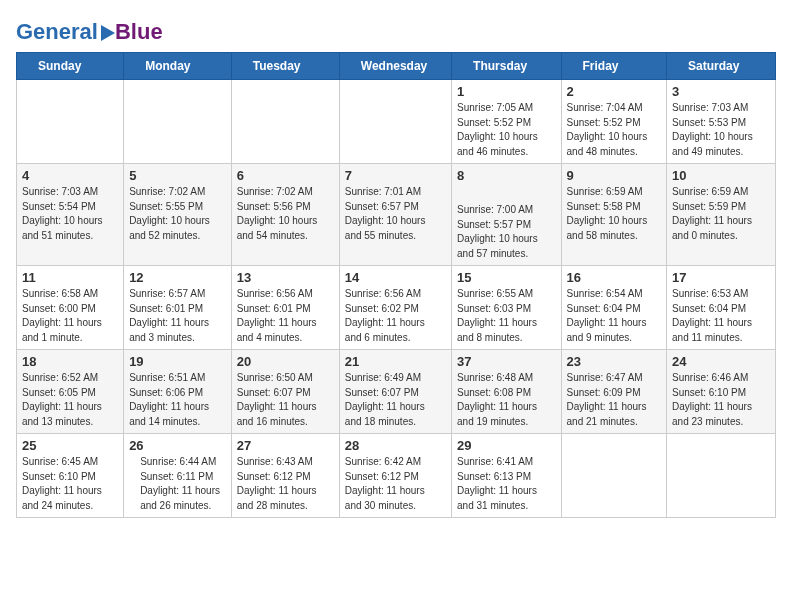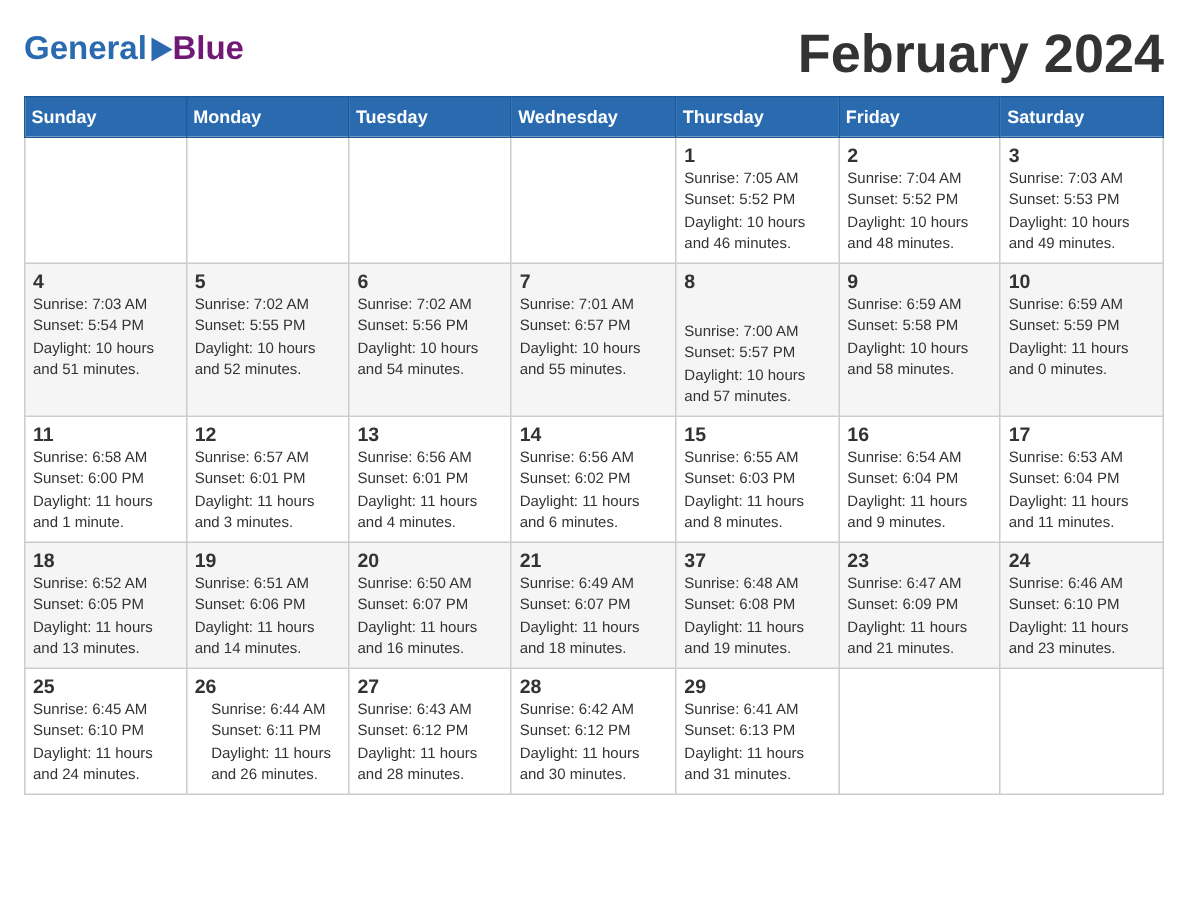--- a/index.html
+++ b/index.html
@@ -47,21 +47,21 @@
       color: #555;
     }
     table {
       width: 100%;
       border-collapse: collapse;
       font-size: 11px;
     }
     thead th {
       background: #2a6bb0;
       color: #fff;
-      padding: 6px 4px;
+      padding: 6px 21px;
       text-align: left;
       font-size: 12px;
       font-weight: bold;
       border: 1px solid #1a5a9a;
     }
     tbody td {
       border: 1px solid #ccc;
       vertical-align: top;
       padding: 4px 5px;
       height: 80px;
@@ -94,21 +94,20 @@
   <div class="logo">
     <div class="logo-line">
       <span class="logo-text"><span class="blue">General</span></span>
       <span style="display:inline-block; width:0; height:0; border-top:8px solid transparent; border-bottom:8px solid transparent; border-left:14px solid #2a6bb0; margin-left:3px; margin-top:2px;"></span>
     </div>
     <div class="logo-line">
       <span class="logo-text" style="color:#701a75; font-size:22px; font-weight:bold;">Blue</span>
     </div>
   </div>
   <div class="title-section">
-    <div class="calendar-title">February 2024</div>
   </div>
 </div>
 
 <table>
   <thead>
     <tr>
       <th>Sunday</th>
       <th>Monday</th>
       <th>Tuesday</th>
       <th>Wednesday</th>

